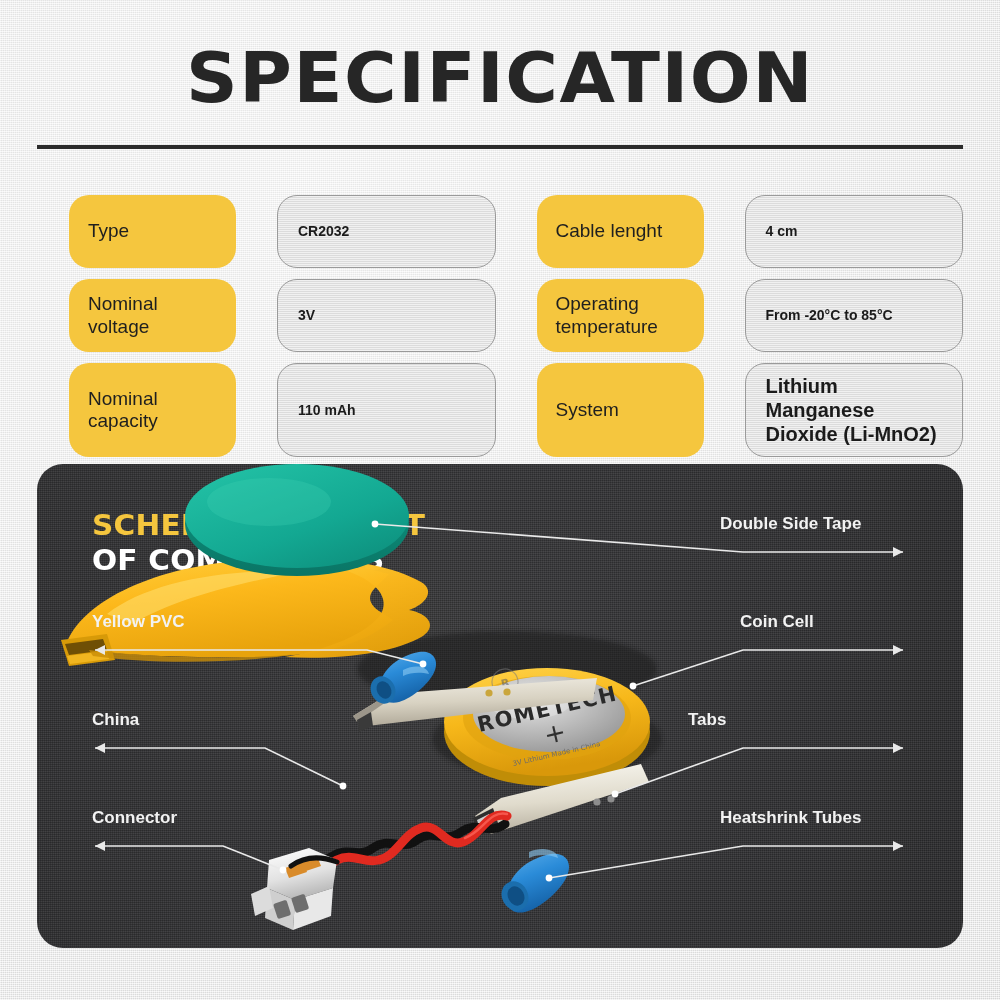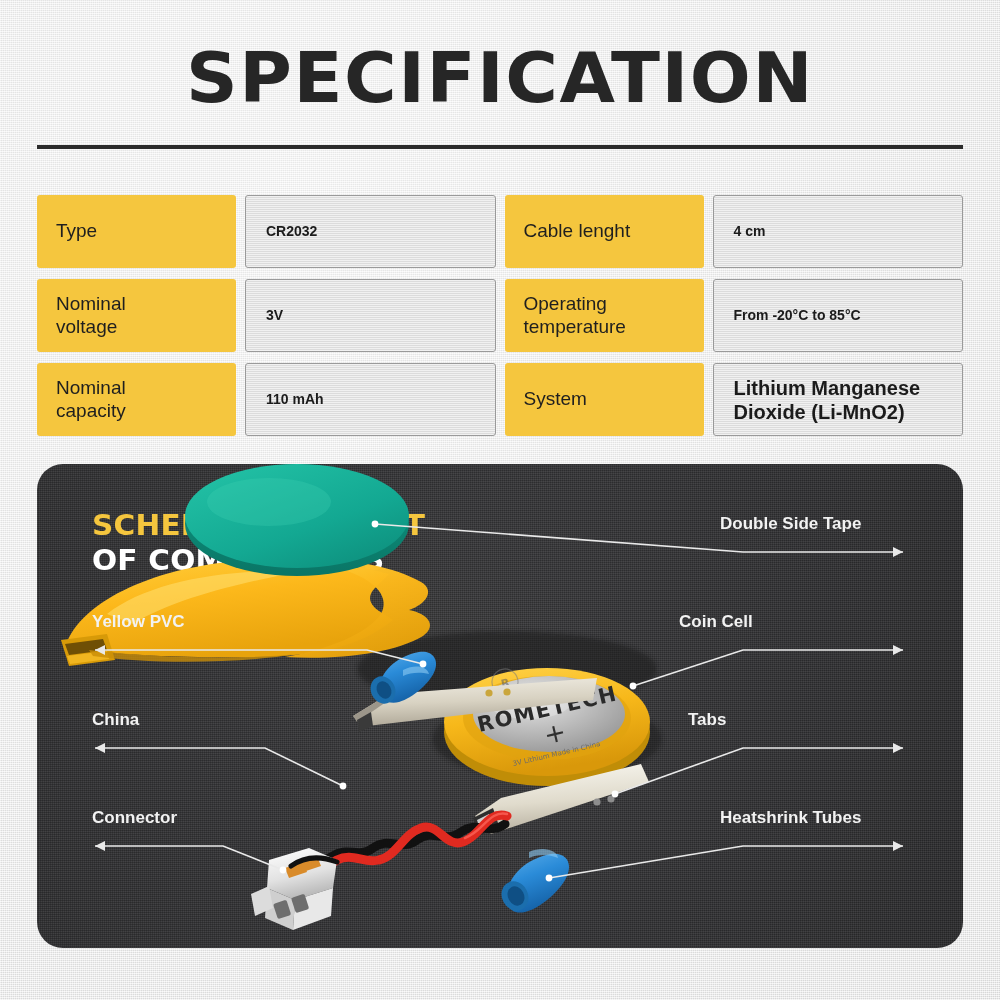--- a/index.html
+++ b/index.html
@@ -51,25 +51,26 @@
   .spec-grid {
     position: absolute;
     left: 37px; top: 195px;
     width: 926px;
     display: grid;
     grid-template-columns: 199px 1fr 199px 1fr;
     column-gap: 9px;
     row-gap: 11px;
   }
   .spec-label, .spec-value {
-    border-radius: 3px;
+    border-radius: 20px;
     display: flex;
     align-items: center;
     box-sizing: border-box;
     min-height: 73px;
+    margin-left: 32px;
   }
   .spec-label {
     background: #f5c63e;
     color: #1f1f1f;
     font-size: 19px;
     font-weight: 400;
     line-height: 1.16;
     padding: 10px 19px;
     white-space: pre-line;
   }
@@ -357,18 +358,18 @@
         <polygon points="866,382 856,377 856,387" fill="#e9e9e9" stroke="none"></polygon>
         <circle cx="512" cy="414" r="3.4" fill="#ffffff" stroke="none"></circle>
       </g>
     </svg>
 
     <div class="callout" style="left:55px;  top:148px;">Yellow PVC</div>
     <div class="callout" style="left:55px;  top:246px;">China</div>
     <div class="callout" style="left:55px;  top:344px;">Connector</div>
 
     <div class="callout" style="left:683px; top:50px;">Double Side Tape</div>
-    <div class="callout" style="left:642px; top:148px;">Coin Cell</div>
+    <div class="callout" style="left:703px; top:148px;">Coin Cell</div>
     <div class="callout" style="left:651px; top:246px;">Tabs</div>
     <div class="callout" style="left:683px; top:344px;">Heatshrink Tubes</div>
 
   </div>
 </div>
 
 </body></html>

